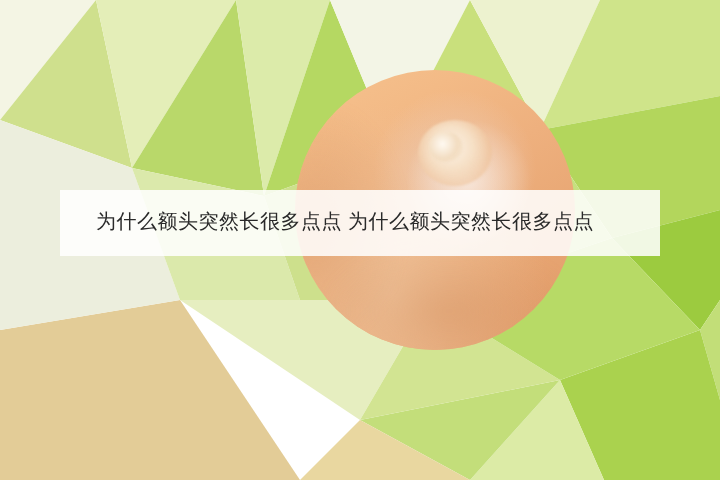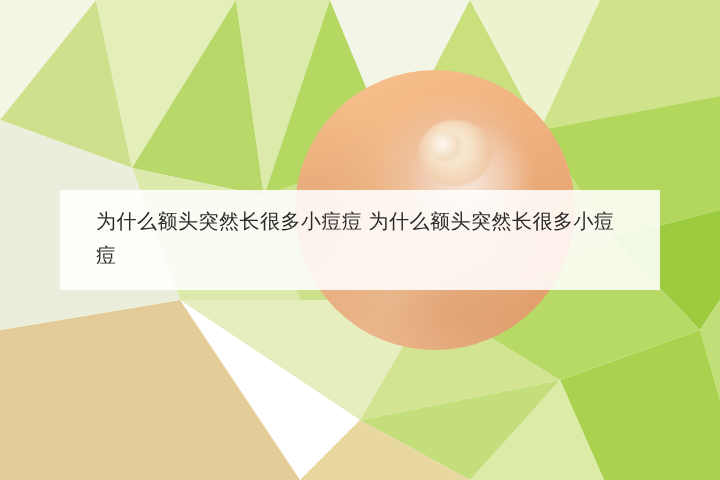--- a/index.html
+++ b/index.html
@@ -131,16 +131,16 @@
 
   <div class="photo-circle">
     <div class="skin"></div>
     <div class="shade-left"></div>
     <div class="shade-bottom"></div>
     <div class="bump"></div>
     <div class="bump2"></div>
   </div>
 
   <div class="caption-box">
-    <p class="caption-text">为什么额头突然长很多小痘痘 为什么额头突然长很多小痘痘</p>
+    <p class="caption-text">为什么额头突然长很多点点 为什么额头突然长很多点点</p>
   </div>
 
 </div>
 
 </body></html>

